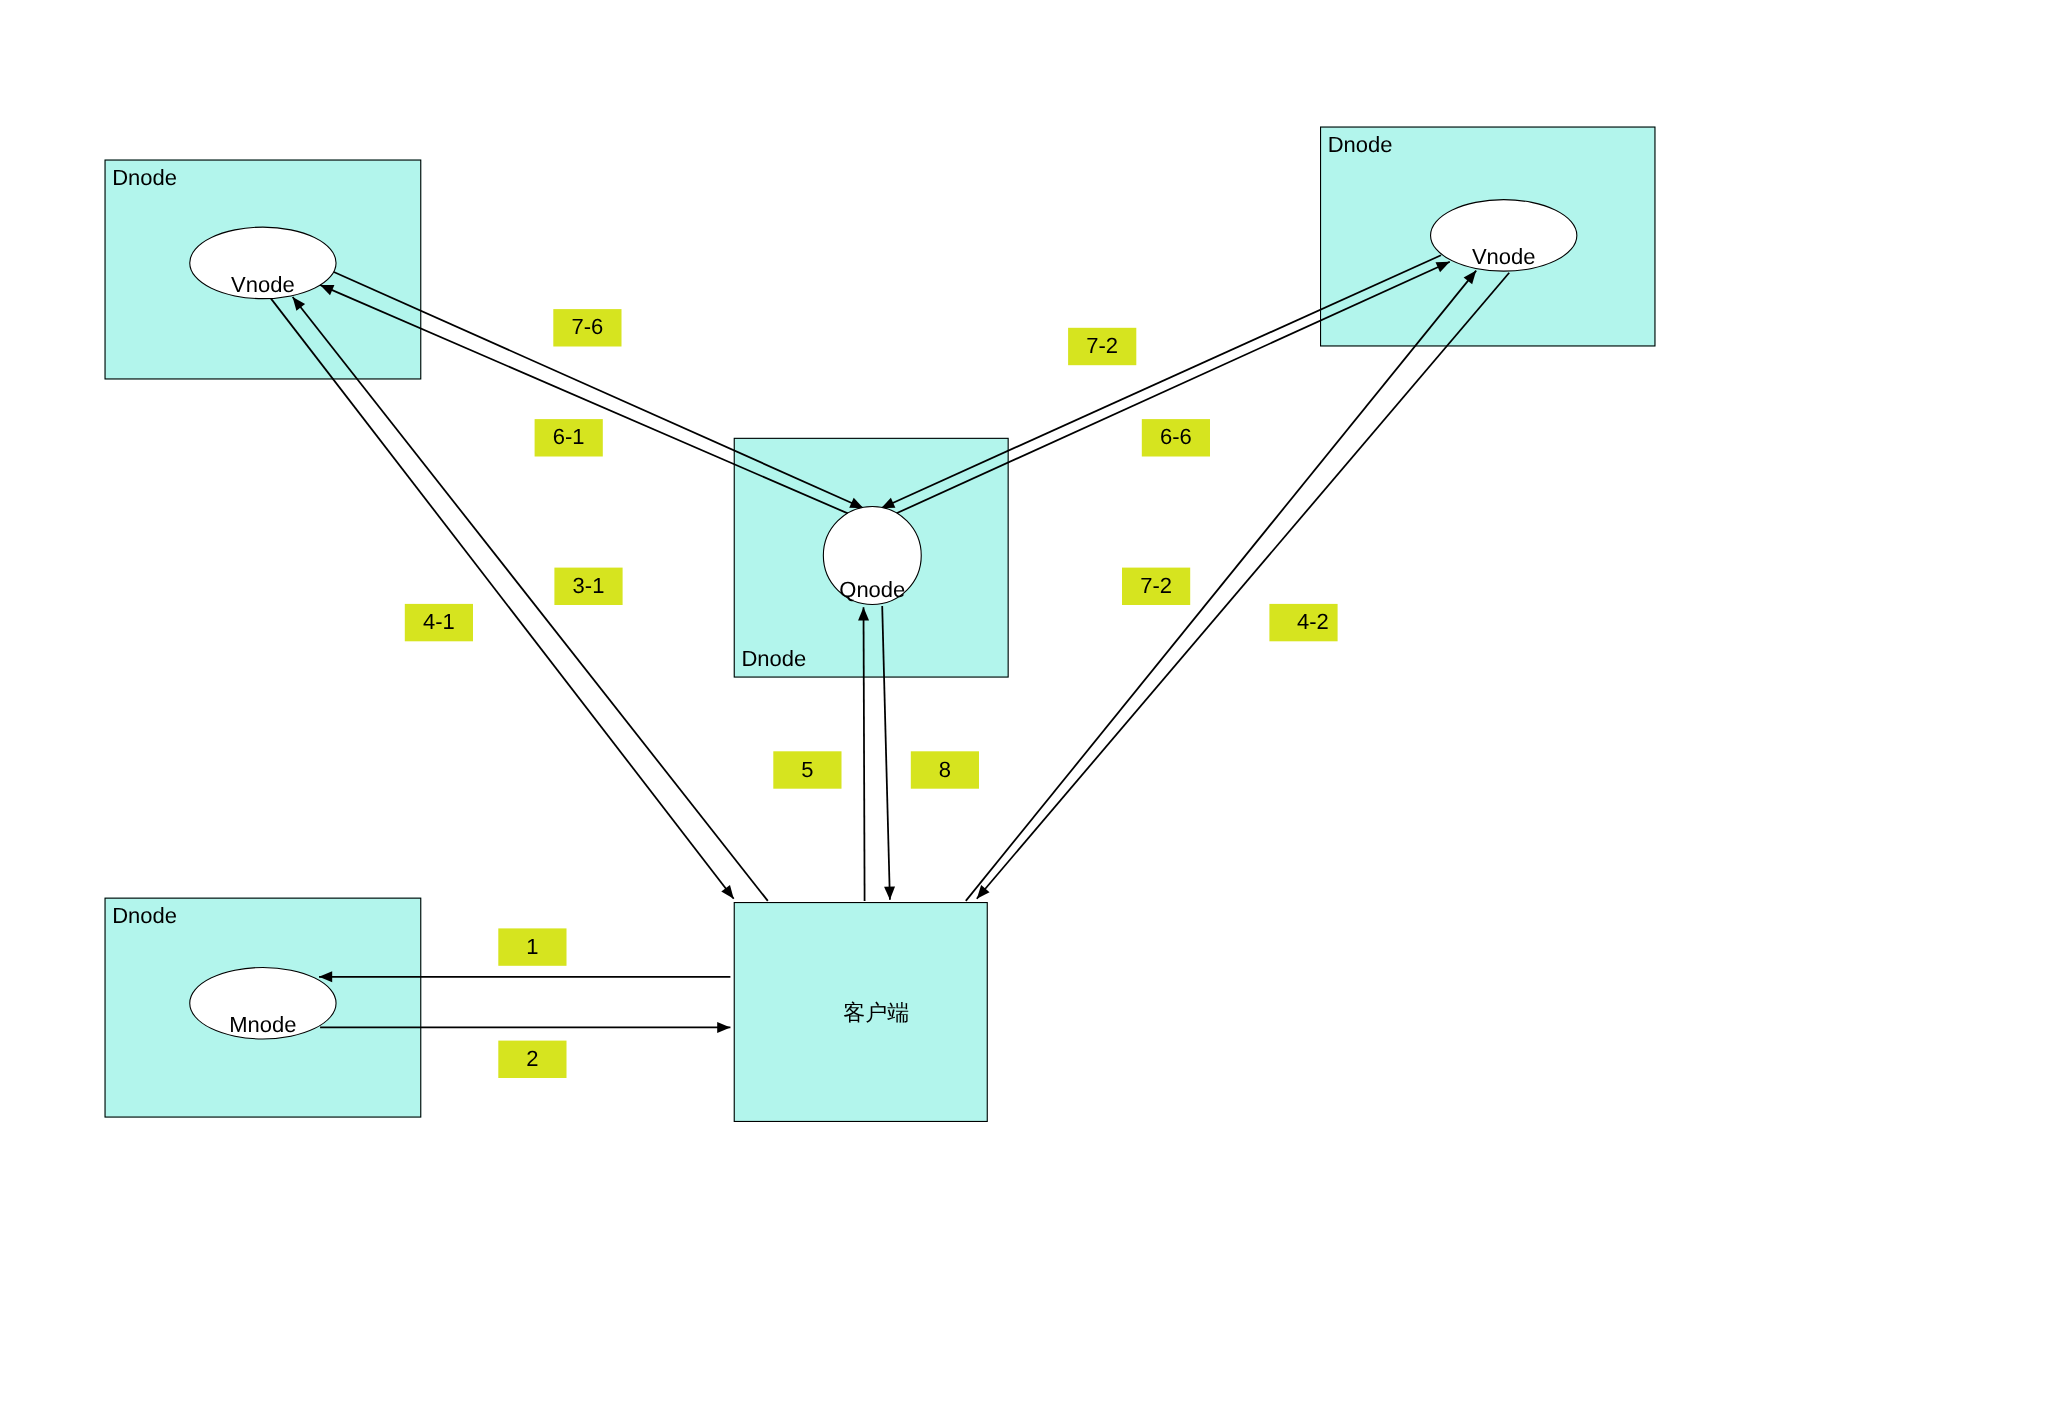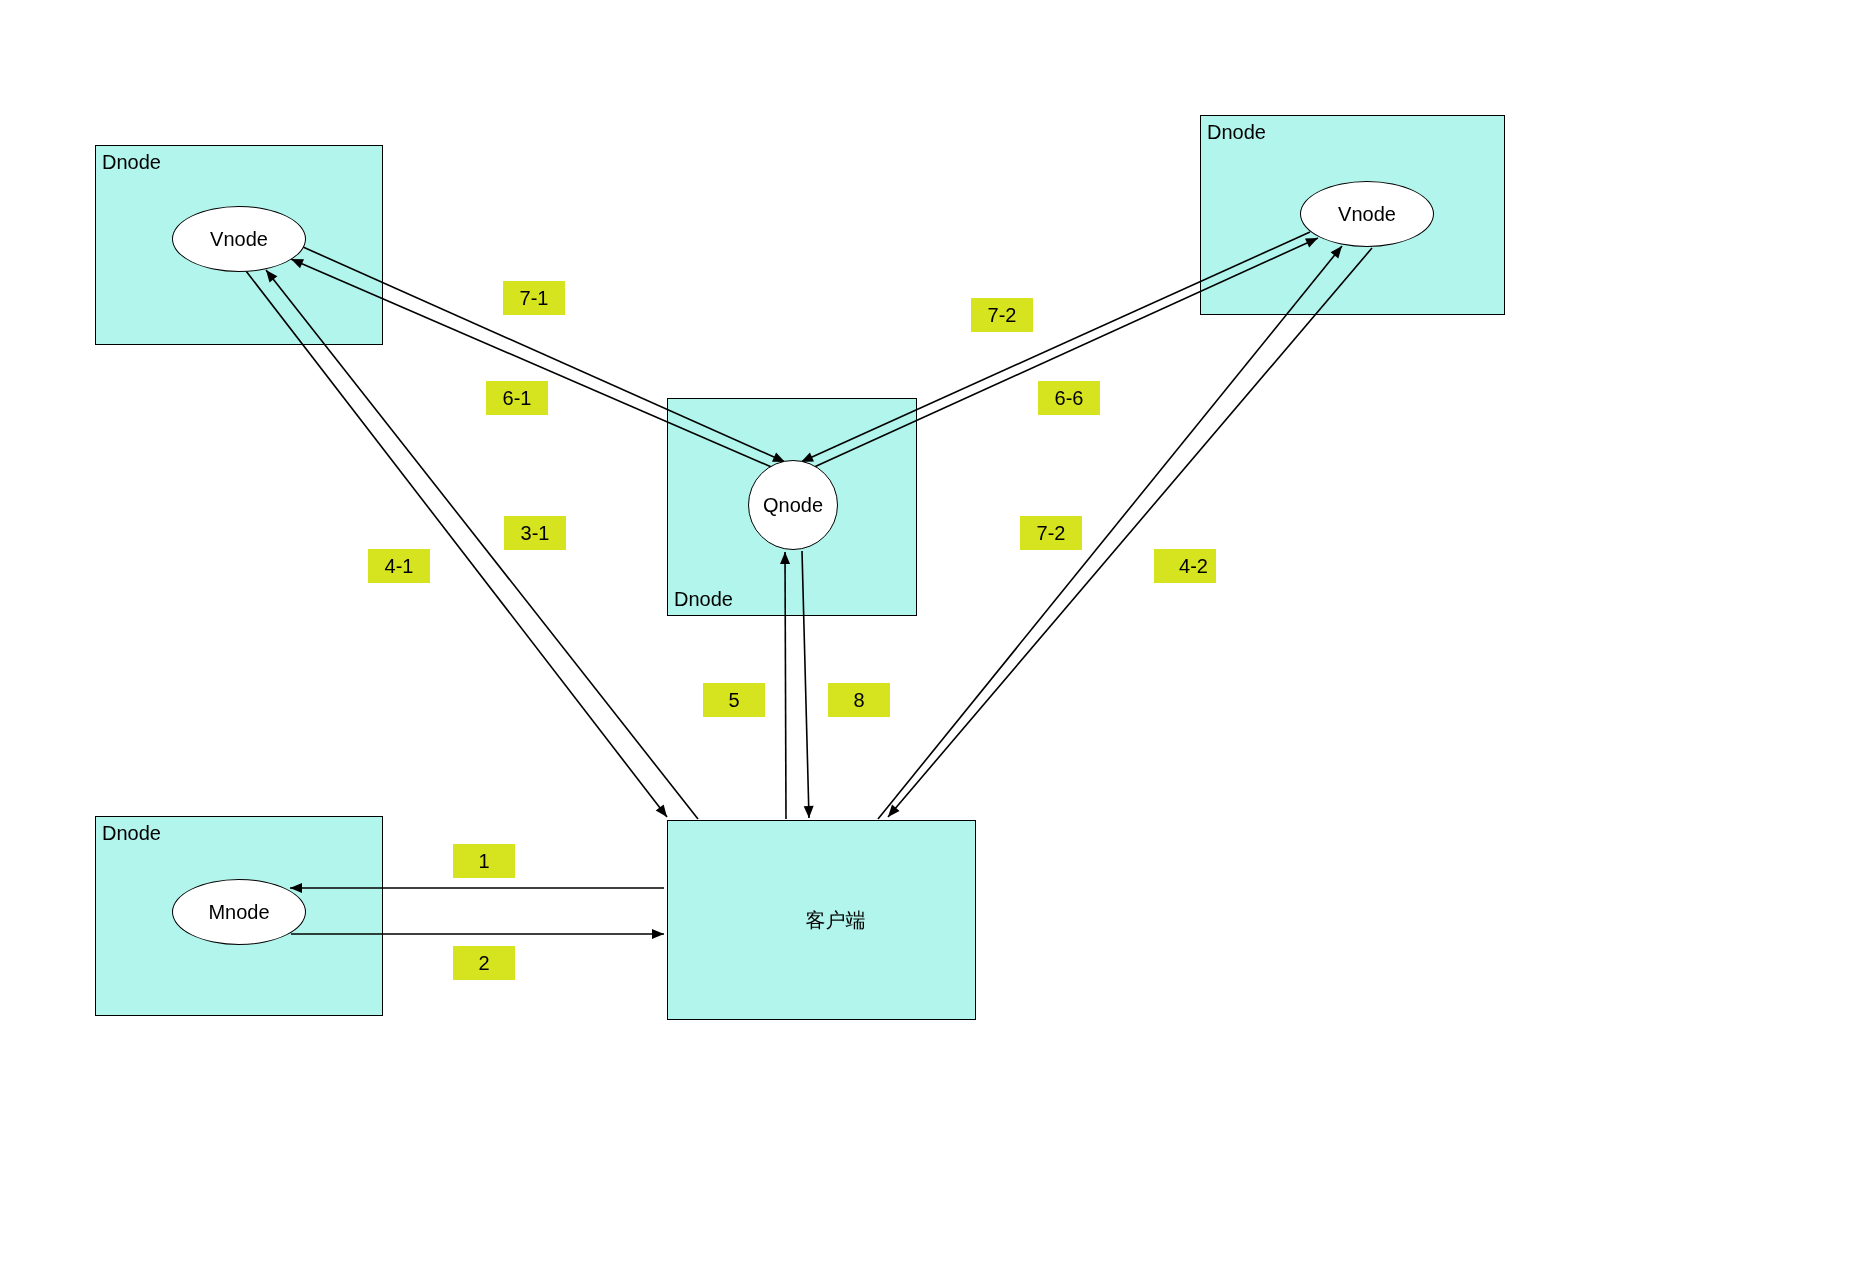--- a/index.html
+++ b/index.html
@@ -37,21 +37,21 @@
     align-items: center;
     justify-content: center;
     font-size: 20px;
   }
   .node-ellipse {
     position: absolute;
     background: var(--node-fill, #ffffff);
     border: 1px solid #000;
     border-radius: 50%;
     display: flex;
-    align-items: center;
+    align-items: flex-end;
     justify-content: center;
     font-size: 20px;
   }
   .edges {
     position: absolute;
     left: 0;
     top: 0;
     width: 1874px;
     height: 1274px;
   }
@@ -86,21 +86,21 @@
   </div>
 
   <div class="dnode-box" style="left:667px; top:398px; width:250px; height:218px;">
     <span class="box-title bottom">Dnode</span>
   </div>
 
   <div class="dnode-box" style="left:95px; top:816px; width:288px; height:200px;">
     <span class="box-title">Dnode</span>
   </div>
 
-  <div class="dnode-box client-box" style="left:667px; top:820px; width:309px; height:200px;align-items:center;">
+  <div class="dnode-box client-box" style="left:667px; top:820px; width:231px; height:200px;align-items:center;">
     <span>客户端</span>
   </div>
 
   <svg class="edges" viewBox="0 0 1874 1274">
     <defs>
       <marker id="arrowhead" viewBox="0 0 14 12" refX="13" refY="6" markerWidth="14" markerHeight="12" orient="auto" markerUnits="userSpaceOnUse">
         <path d="M1,1 L13,6 L1,11 Z" class="arrowfill"></path>
       </marker>
     </defs>
 
@@ -138,21 +138,21 @@
   </div>
 
   <div class="node-ellipse" style="left:748px; top:460px; width:90px; height:90px;">
     <span>Qnode</span>
   </div>
 
   <div class="node-ellipse" style="left:172px; top:879px; width:134px; height:66px;">
     <span>Mnode</span>
   </div>
 
-  <div class="edge-label" style="left:503px; top:281px;">7-1</div>
+  <div class="edge-label" style="left:503px; top:281px;">7-6</div>
   <div class="edge-label" style="left:971px; top:298px;">7-2</div>
   <div class="edge-label" style="left:486px; top:381px;">6-1</div>
   <div class="edge-label" style="left:1038px; top:381px;">6-6</div>
   <div class="edge-label" style="left:504px; top:516px;">3-1</div>
   <div class="edge-label" style="left:368px; top:549px;">4-1</div>
   <div class="edge-label" style="left:1020px; top:516px;">7-2</div>
   <div class="edge-label" style="left:1154px; top:549px;padding-left:17px;">4-2</div>
   <div class="edge-label" style="left:703px; top:683px;">5</div>
   <div class="edge-label" style="left:828px; top:683px;">8</div>
   <div class="edge-label" style="left:453px; top:844px;">1</div>

